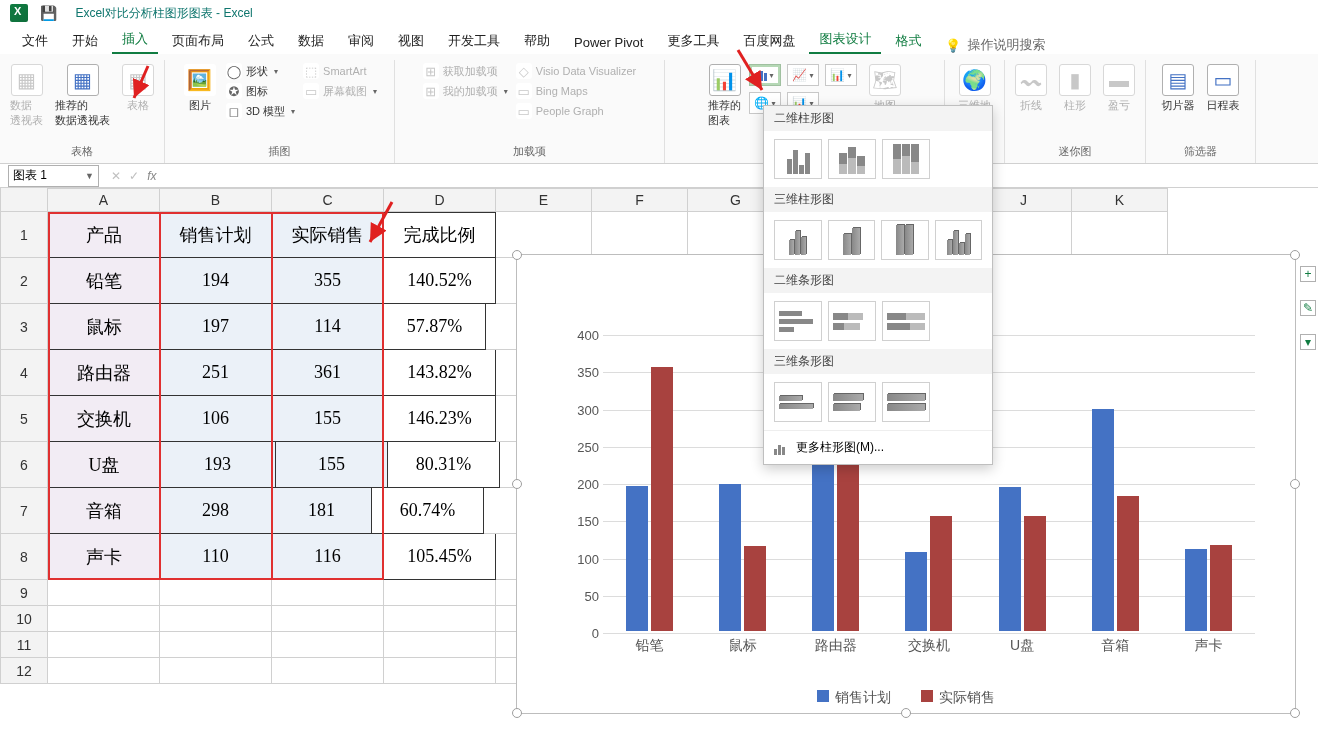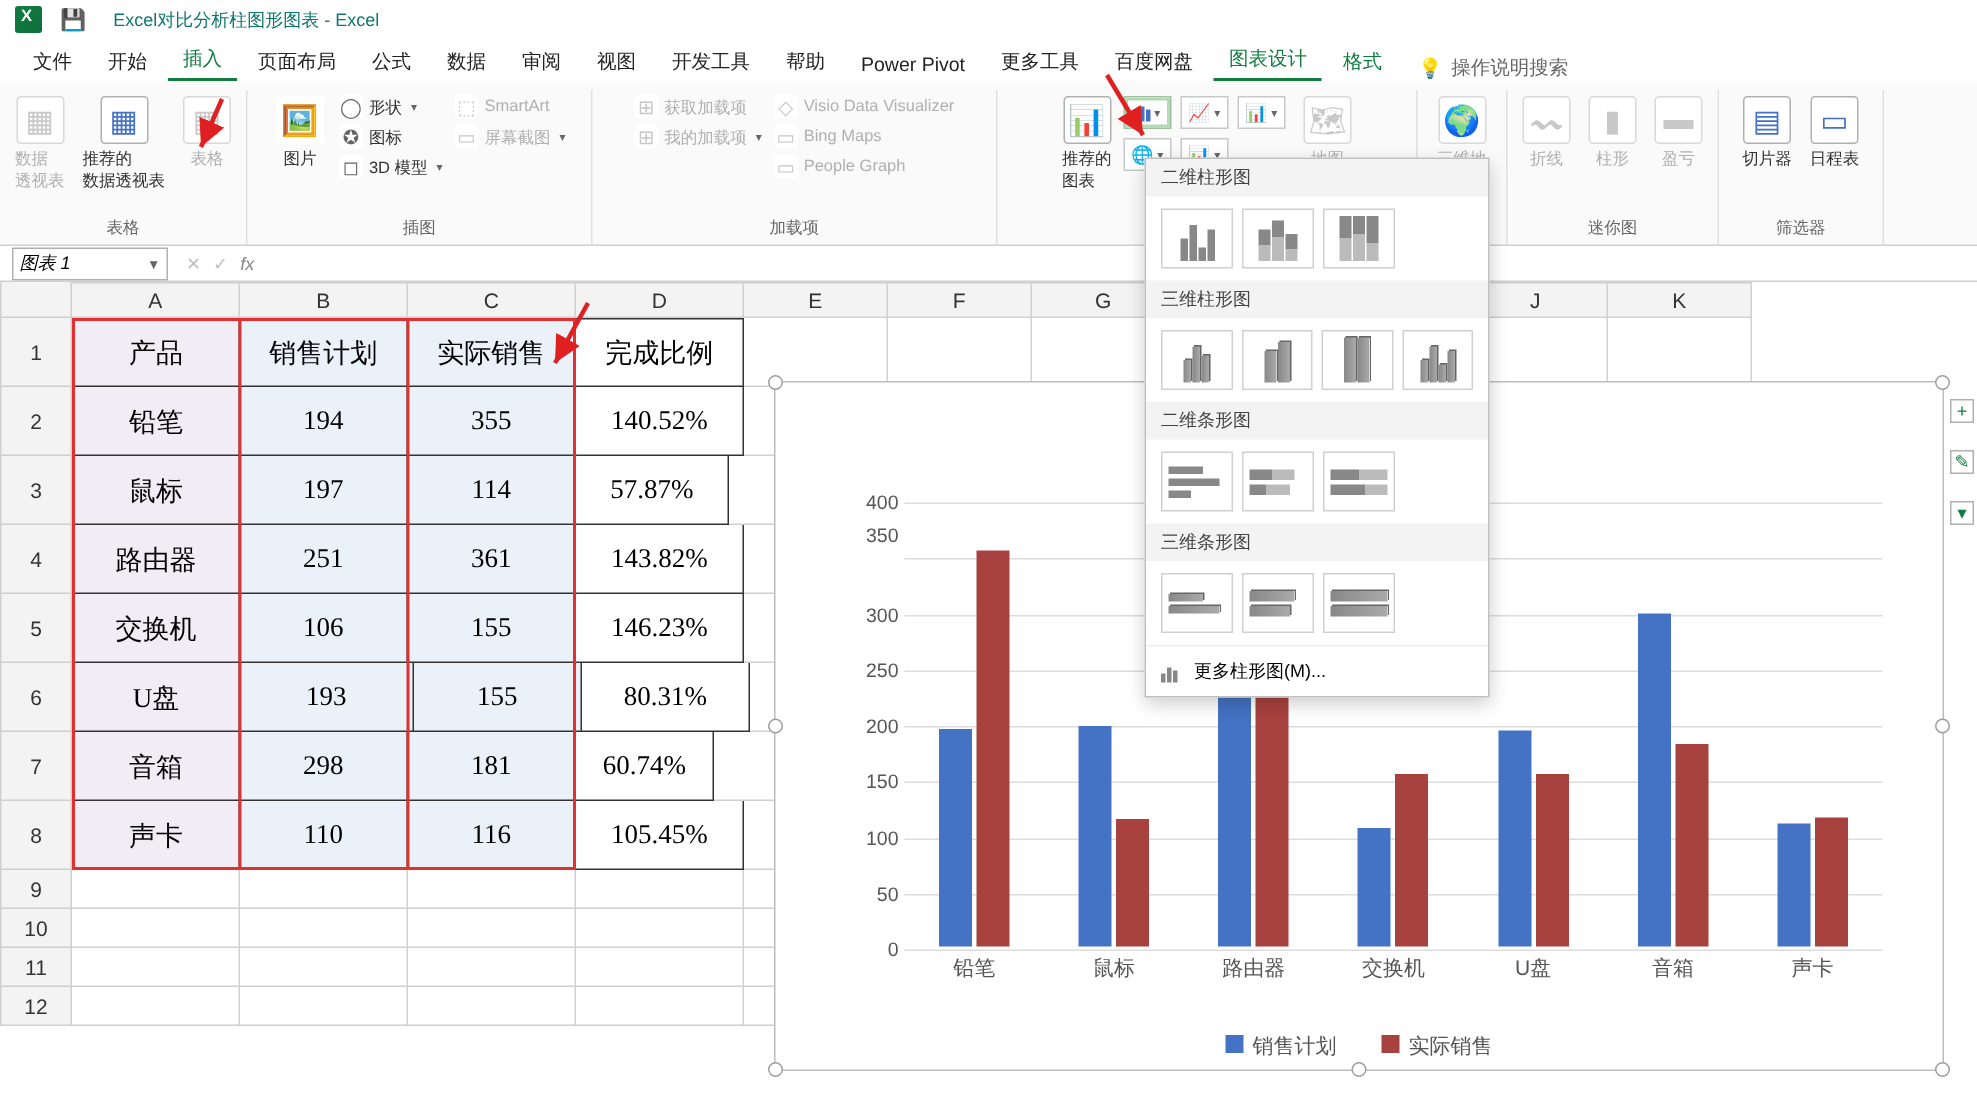--- a/index.html
+++ b/index.html
@@ -51,21 +51,21 @@
 .fly-opt.threeD .b { background: linear-gradient(90deg,#888,#aaa); box-shadow: 1px -1px 0 #666; }
 .fly-opt.bar-h { flex-direction: column; align-items: flex-start; justify-content: center; gap: 3px; }
 .fly-opt.bar-h .b { height: 5px; width: auto; }
 .fly-more { padding: 8px 10px; display: flex; align-items: center; gap: 6px; cursor: pointer; border-top: 1px solid #eee; }
 .fly-more .ico { width: 16px; height: 14px; display: flex; align-items: flex-end; gap: 1px; }
 .fly-more .ico span { width: 3px; background: #888; }
 .fly-more .ico span:nth-child(1){height:6px;} .fly-more .ico span:nth-child(2){height:10px;} .fly-more .ico span:nth-child(3){height:8px;}
 
 
 .formula-row { height: 24px; display: flex; align-items: center; border-bottom: 1px solid #d0d0d0; }
-.name-box { width: 104px; height: 22px; border: 1px solid #b0b0b0; margin: 0 4px 0 8px; display: flex; align-items: center; padding: 0 4px; font-size: 12px; justify-content: space-between; background: #fff; font-style: italic; }
+.name-box { width: 91px; height: 22px; border: 1px solid #b0b0b0; margin: 0 4px 0 8px; display: flex; align-items: center; padding: 0 4px; font-size: 12px; justify-content: space-between; background: #fff; }
 .name-box .dd2 { font-size: 9px; color: #666; }
 .fx-btns { display: flex; gap: 8px; padding: 0 8px; color: #888; font-size: 12px; }
 .fx { font-style: italic; }
 .formula-input { flex: 1; height: 22px; padding: 0 6px; font-size: 12px; }
 
 
 .sheet { display: flex; }
 .rowhdrs { width: 48px; }
 .corner { height: 24px; border: 1px solid #d0d0d0; border-top: none; background: #f3f3f3; }
 .rowhdr { height: 46px; border: 1px solid #d0d0d0; border-top: none; background: #f3f3f3; display: flex; align-items: center; justify-content: center; font-size: 14px; color: #333; }
@@ -529,22 +529,22 @@
           <div class="cell plain" style="width: 96px; height: 46px;"></div>
           <div class="cell plain" style="width: 96px; height: 46px;"></div>
           <div class="cell plain" style="width: 96px; height: 46px;"></div>
           <div class="cell plain" style="width: 96px; height: 46px;"></div>
           <div class="cell plain" style="width: 96px; height: 46px;"></div>
           <div class="cell plain" style="width: 96px; height: 46px;"></div>
         </div>
         <div class="grid-row">
           <div class="cell cA" style="width: 112px; border-left: 1px solid rgb(51, 51, 51);">音箱</div>
           <div class="cell cB" style="width: 112px;">298</div>
-          <div class="cell cC" style="width: 112px;">181</div>
-          <div class="cell cD" style="width: 92px; font-family: Liberation Serif, serif;">60.74%</div>
+          <div class="cell cC" style="width: 100px;">181</div>
+          <div class="cell cD" style="width: 112px; font-family: Liberation Serif, serif;">60.74%</div>
           <div class="cell plain" style="width: 96px; height: 46px;"></div>
           <div class="cell plain" style="width: 96px; height: 46px;"></div>
           <div class="cell plain" style="width: 96px; height: 46px;"></div>
           <div class="cell plain" style="width: 96px; height: 46px;"></div>
           <div class="cell plain" style="width: 96px; height: 46px;"></div>
           <div class="cell plain" style="width: 96px; height: 46px;"></div>
           <div class="cell plain" style="width: 96px; height: 46px;"></div>
         </div>
         <div class="grid-row">
           <div class="cell cA" style="width: 112px; border-left: 1px solid rgb(51, 51, 51);">声卡</div>
@@ -636,21 +636,21 @@
 
   <div class="plot" id="plot">
     <div class="y-axis" id="yaxis">
         <div class="y-tick" style="top: 298px;">0</div>
         <div class="y-tick" style="top: 260.75px;">50</div>
         <div class="y-tick" style="top: 223.5px;">100</div>
         <div class="y-tick" style="top: 186.25px;">150</div>
         <div class="y-tick" style="top: 149px;">200</div>
         <div class="y-tick" style="top: 111.75px;">250</div>
         <div class="y-tick" style="top: 74.5px;">300</div>
-        <div class="y-tick" style="top: 22px;">350</div>
+        <div class="y-tick" style="top: 37px;">350</div>
         <div class="y-tick" style="top: 0px;">400</div>
       </div>
     <div id="gridlines">
         <div class="grid-line" style="top: 298px;"></div>
         <div class="grid-line" style="top: 260.75px;"></div>
         <div class="grid-line" style="top: 223.5px;"></div>
         <div class="grid-line" style="top: 186.25px;"></div>
         <div class="grid-line" style="top: 149px;"></div>
         <div class="grid-line" style="top: 111.75px;"></div>
         <div class="grid-line" style="top: 74.5px;"></div>

